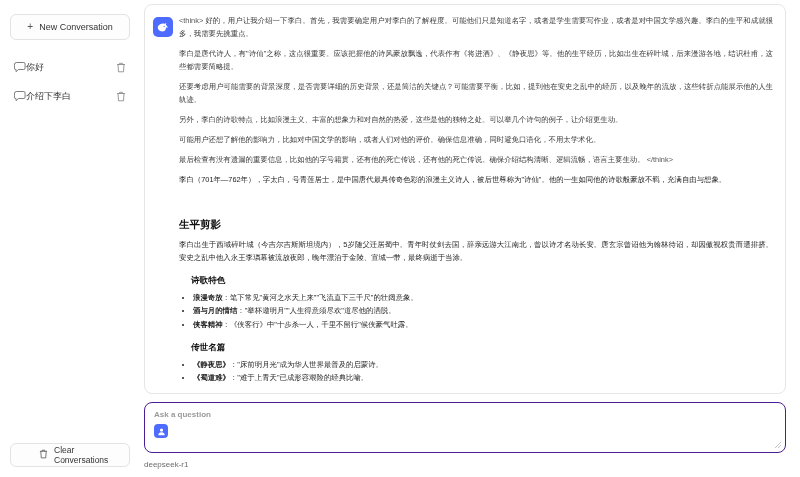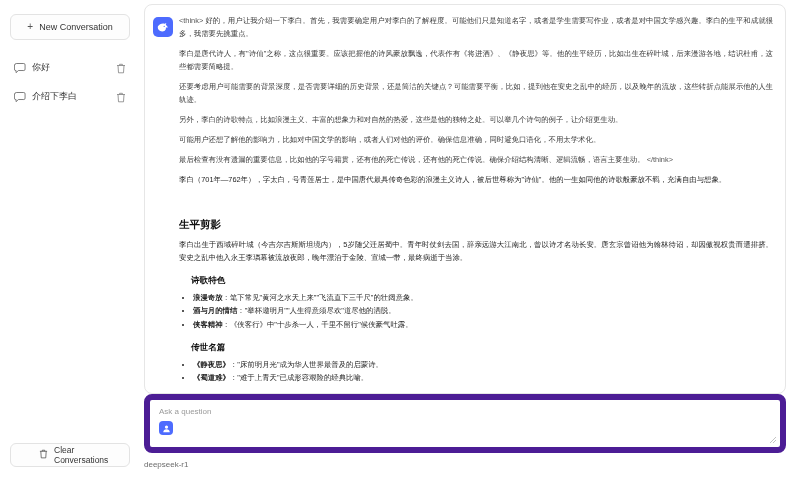--- a/index.html
+++ b/index.html
@@ -43,22 +43,21 @@
   .new-conv-btn .plus { font-size: 10px; color: #555; line-height: 1; }
 
   .conv-list {
     margin-top: 18px;
     display: flex;
     flex-direction: column;
     gap: 10px;
   }
   .conv-item {
     display: flex;
-    align-items: flex-end;
-    gap: 6px;
+    align-items: center;
     font-size: 9px;
     color: #333;
     padding: 3px 4px;
     border-radius: 5px;
     cursor: pointer;
     position: relative;
   }
   .conv-item .chat-ico {
     width: 12px; height: 11px;
     flex: 0 0 12px;
@@ -163,29 +162,30 @@
   }
   .msg-body li {
     font-size: 7.4px;
     line-height: 1.7;
     margin-bottom: 1px;
   }
   .msg-body li b { font-weight: bold; }
 
   
   .input-area {
-    margin-top: 0;
+    margin-top: 8px;
     flex: 1 1 auto;
-    border: 6px solid #4c1d95;
+    border: 1px solid #4c1d95;
     border-radius: 8px;
     background: #fff;
     position: relative;
     padding: 7px 9px;
     display: flex;
     flex-direction: column;
+    font-weight: bold;
   }
   .ask-label {
     font-size: 8px;
     color: #9a9a9a;
   }
   .user-avatar {
     width: 14px; height: 14px;
     border-radius: 4px;
     background: #4d6bfe;
     margin-top: 5px;

